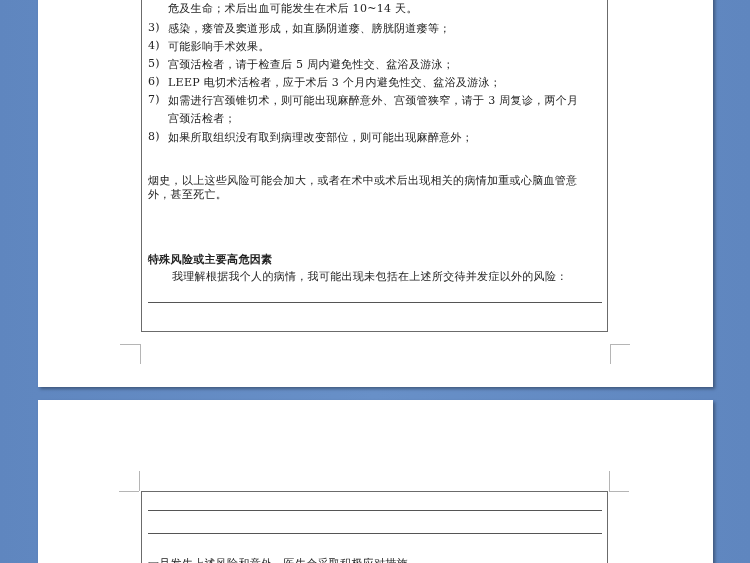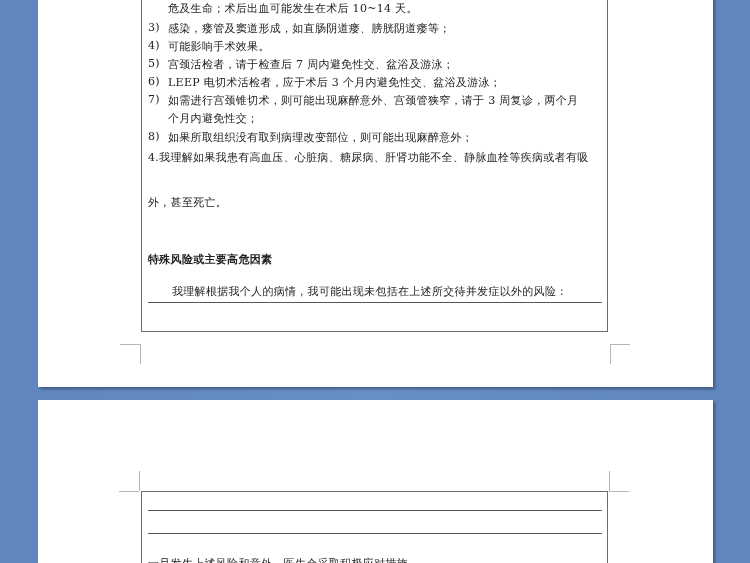--- a/index.html
+++ b/index.html
@@ -39,42 +39,42 @@
     <div class="line" style="top:41px;">
       <span class="num">3)</span>
       <span class="txt">感染，瘘管及窦道形成，如直肠阴道瘘、膀胱阴道瘘等；</span>
     </div>
     <div class="line" style="top:59px;">
       <span class="num">4)</span>
       <span class="txt">可能影响手术效果。</span>
     </div>
     <div class="line" style="top:77px;">
       <span class="num">5)</span>
-      <span class="txt">宫颈活检者，请于检查后 7 周内避免性交、盆浴及游泳；</span>
+      <span class="txt">宫颈活检者，请于检查后 5 周内避免性交、盆浴及游泳；</span>
     </div>
     <div class="line" style="top:95px;">
       <span class="num">6)</span>
       <span class="txt">LEEP 电切术活检者，应于术后 3 个月内避免性交、盆浴及游泳；</span>
     </div>
     <div class="line" style="top:113px;">
       <span class="num">7)</span>
       <span class="txt">如需进行宫颈锥切术，则可能出现麻醉意外、宫颈管狭窄，请于 3 周复诊，两个月</span>
     </div>
     <div class="line" style="top:131px;">
       <span class="num"></span>
-      <span class="txt">个月内避免性交；</span>
+      <span class="txt">宫颈活检者；</span>
     </div>
     <div class="line" style="top:150px;">
       <span class="num">8)</span>
       <span class="txt">如果所取组织没有取到病理改变部位，则可能出现麻醉意外；</span>
     </div>
-    <div class="line" style="top:170px; left:6px;">4.我理解如果我患有高血压、心脏病、糖尿病、肝肾功能不全、静脉血栓等疾病或者有吸</div>
-    <div class="line" style="top:215px; left:6px;">外，甚至死亡。</div>
+    <div class="line" style="top:193px; left:6px;">烟史，以上这些风险可能会加大，或者在术中或术后出现相关的病情加重或心脑血管意</div>
+    <div class="line" style="top:207px; left:6px;">外，甚至死亡。</div>
     <div class="line heading" style="top:272px; left:6px;">特殊风险或主要高危因素</div>
-    <div class="line" style="top:304px; left:30px;">我理解根据我个人的病情，我可能出现未包括在上述所交待并发症以外的风险：</div>
+    <div class="line" style="top:289px; left:30px;">我理解根据我个人的病情，我可能出现未包括在上述所交待并发症以外的风险：</div>
     <div class="rule" style="top:322px;"></div>
   </div>
   <div class="crop" style="left:82px; top:364px; width:20px; height:1px;"></div>
   <div class="crop" style="left:102px; top:364px; width:1px; height:20px;"></div>
   <div class="crop" style="left:572px; top:364px; width:20px; height:1px;"></div>
   <div class="crop" style="left:572px; top:364px; width:1px; height:20px;"></div>
 </div>
 
 <div class="page" id="page2">
   <div class="crop" style="left:101px; top:71px; width:1px; height:20px;"></div>

